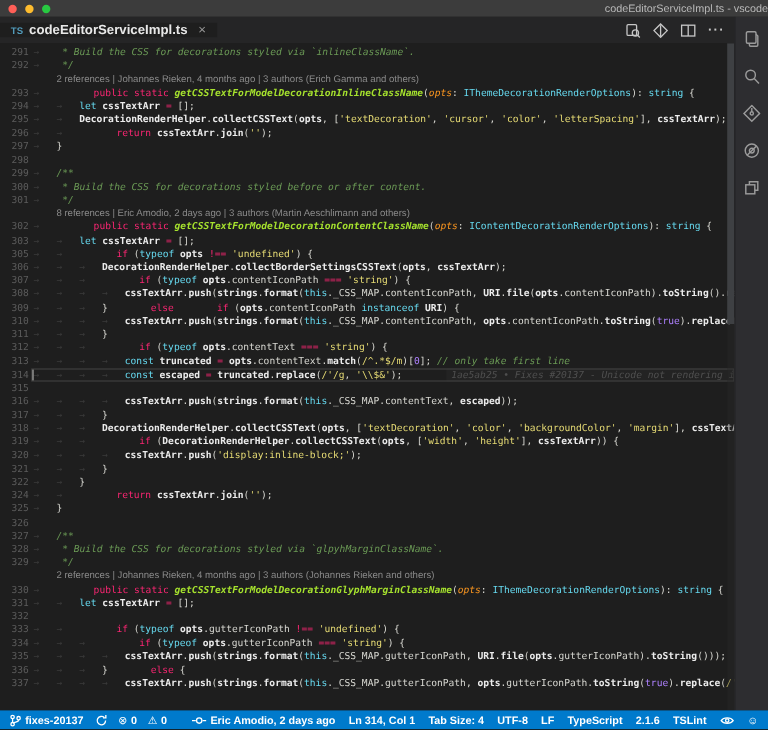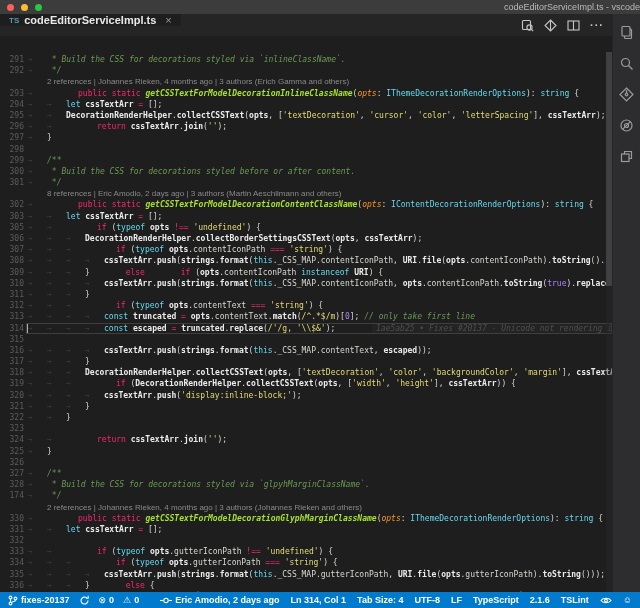--- a/index.html
+++ b/index.html
@@ -20,31 +20,31 @@
   .traffic span{width:7px;height:7px;border-radius:50%;display:block;}
   .t-red{background:var(--traffic-red,#ff5f57);} .t-yellow{background:var(--traffic-yellow,#febc2e);} .t-green{background:var(--traffic-green,#28c841);}
   .win-title{font-size:9px;color:#b9b9b9;}
   
   .main{position:absolute;left:0;top:14px;width:612px;bottom:16px;display:flex;flex-direction:column;}
   .activitybar{position:absolute;right:0;top:14px;width:28px;bottom:16px;background:var(--activitybar);
                border-left:1px solid #252526;display:flex;flex-direction:column;align-items:center;padding-top:8px;gap:11px;}
   .ab-icon{width:20px;height:20px;display:flex;align-items:center;justify-content:center;cursor:pointer;}
   .ab-icon svg{stroke:var(--icon);fill:none;stroke-width:1.2;}
   
-  .tabbar{height:22px;background:var(--tabbar);display:flex;align-items:flex-start;position:relative;}
+  .tabbar{height:22px;background:var(--tabbar);display:flex;align-items:center;position:relative;}
   .tab{background:var(--tab-active);display:flex;align-items:center;padding:0 9px;gap:5px;max-width:230px;}
   .tab-badge{color:var(--accent-ts);font-size:8px;font-weight:bold;}
   .tab-label{color:#e8e8e8;font-size:11px;font-weight:bold;white-space:nowrap;}
   .tab-close{color:#9a9a9a;font-size:11px;margin-left:4px;}
   .tab-actions{position:absolute;right:8px;top:0;height:22px;display:flex;align-items:center;gap:10px;}
   .tab-actions .ta{color:#c6c6c6;display:flex;align-items:center;}
   .tab-actions svg{stroke:#c6c6c6;fill:none;stroke-width:1.1;}
   .ta-more{font-size:11px;font-weight:bold;letter-spacing:1px;color:#c6c6c6;line-height:10px;}
   
-  .editor{flex:1;position:relative;background:var(--editor-bg);overflow:hidden;margin-top:16px;}
+  .editor{flex:1;position:relative;background:var(--editor-bg);overflow:hidden;}
   .rows{position:absolute;left:0;top:2px;right:0;}
   .row{position:relative;height:11.2px;line-height:11.2px;white-space:pre;display:flex;
        font-family:"DejaVu Sans Mono",monospace;font-size:8px;color:var(--plain);}
   .ln{display:inline-block;width:24px;text-align:right;color:var(--linenum);flex:none;
       font-size:8px;margin-right:4px;}
   .codeline{flex:none;white-space:pre;}
   .ws{display:inline-block;width:19px;color:#3b3b3b;}
   .lens{font-family:"Liberation Sans",sans-serif;color:var(--lens);font-size:8px;}
   .c{color:var(--comment);font-style:italic;}
   .k{color:var(--kw);padding-left:31px;} .o{color:var(--kw);}
@@ -144,27 +144,26 @@
           <div class="row"><span class="ln">313</span><span class="codeline"><span class="ws">→</span><span class="ws">→</span><span class="ws">→</span><span class="ws">→</span><span class="t">const</span><span class="p"> </span><span class="m">truncated</span><span class="p"> </span><span class="o">=</span><span class="p"> </span><span class="m">opts</span><span class="p">.contentText.</span><span class="m">match</span><span class="p">(</span><span class="s">/^.*$/m</span><span class="p">)[</span><span class="n">0</span><span class="p">]; </span><span class="c">// only take first line</span></span></div>
           <div class="row cur"><span class="ln">314</span><span class="codeline"><span class="ws">→</span><span class="ws">→</span><span class="ws">→</span><span class="ws">→</span><span class="t">const</span><span class="p"> </span><span class="m">escaped</span><span class="p"> </span><span class="o">=</span><span class="p"> </span><span class="m">truncated</span><span class="p">.</span><span class="m">replace</span><span class="p">(</span><span class="s">/'/g</span><span class="p">, </span><span class="s">'\\$&amp;'</span><span class="p">);</span></span><span class="cursor"></span><span class="blame">1ae5ab25 • Fixes #20137 - Unicode not rendering in deco</span></div>
           <div class="row"><span class="ln">315</span><span class="codeline"></span></div>
           <div class="row"><span class="ln">316</span><span class="codeline"><span class="ws">→</span><span class="ws">→</span><span class="ws">→</span><span class="ws">→</span><span class="m">cssTextArr</span><span class="p">.</span><span class="m">push</span><span class="p">(</span><span class="m">strings</span><span class="p">.</span><span class="m">format</span><span class="p">(</span><span class="t">this</span><span class="p">._CSS_MAP.contentText, </span><span class="m">escaped</span><span class="p">));</span></span></div>
           <div class="row"><span class="ln">317</span><span class="codeline"><span class="ws">→</span><span class="ws">→</span><span class="ws">→</span><span class="p">}</span></span></div>
           <div class="row"><span class="ln">318</span><span class="codeline"><span class="ws">→</span><span class="ws">→</span><span class="ws">→</span><span class="m">DecorationRenderHelper</span><span class="p">.</span><span class="m">collectCSSText</span><span class="p">(</span><span class="m">opts</span><span class="p">, [</span><span class="s">'textDecoration'</span><span class="p">, </span><span class="s">'color'</span><span class="p">, </span><span class="s">'backgroundColor'</span><span class="p">, </span><span class="s">'margin'</span><span class="p">], </span><span class="m">cssTextArr</span></span></div>
           <div class="row"><span class="ln">319</span><span class="codeline"><span class="ws">→</span><span class="ws">→</span><span class="ws">→</span><span class="k">if</span><span class="p"> (</span><span class="m">DecorationRenderHelper</span><span class="p">.</span><span class="m">collectCSSText</span><span class="p">(</span><span class="m">opts</span><span class="p">, [</span><span class="s">'width'</span><span class="p">, </span><span class="s">'height'</span><span class="p">], </span><span class="m">cssTextArr</span><span class="p">)) {</span></span></div>
           <div class="row"><span class="ln">320</span><span class="codeline"><span class="ws">→</span><span class="ws">→</span><span class="ws">→</span><span class="ws">→</span><span class="m">cssTextArr</span><span class="p">.</span><span class="m">push</span><span class="p">(</span><span class="s">'display:inline-block;'</span><span class="p">);</span></span></div>
           <div class="row"><span class="ln">321</span><span class="codeline"><span class="ws">→</span><span class="ws">→</span><span class="ws">→</span><span class="p">}</span></span></div>
           <div class="row"><span class="ln">322</span><span class="codeline"><span class="ws">→</span><span class="ws">→</span><span class="p">}</span></span></div>
-          <div class="row"><span class="ln">323</span><span class="codeline"></span></div>
           <div class="row"><span class="ln">324</span><span class="codeline"><span class="ws">→</span><span class="ws">→</span><span class="k">return</span><span class="p"> </span><span class="m">cssTextArr</span><span class="p">.</span><span class="m">join</span><span class="p">(</span><span class="s">''</span><span class="p">);</span></span></div>
           <div class="row"><span class="ln">325</span><span class="codeline"><span class="ws">→</span><span class="p">}</span></span></div>
           <div class="row"><span class="ln">326</span><span class="codeline"></span></div>
           <div class="row"><span class="ln">327</span><span class="codeline"><span class="ws">→</span><span class="c">/**</span></span></div>
           <div class="row"><span class="ln">328</span><span class="codeline"><span class="ws">→</span><span class="c"> * Build the CSS for decorations styled via `glpyhMarginClassName`.</span></span></div>
-          <div class="row"><span class="ln">174</span><span class="codeline"><span class="ws">→</span><span class="c"> */</span></span></div>
+          <div class="row"><span class="ln">329</span><span class="codeline"><span class="ws">→</span><span class="c"> */</span></span></div>
           <div class="row"><span class="ln"></span><span class="codeline lens" style="padding-left: 19px;">2 references | Johannes Rieken, 4 months ago | 3 authors (Johannes Rieken and others)</span></div>
           <div class="row"><span class="ln">330</span><span class="codeline"><span class="ws">→</span><span class="k">public static </span><span class="f">getCSSTextForModelDecorationGlyphMarginClassName</span><span class="p">(</span><span class="a">opts</span><span class="p">: </span><span class="t">IThemeDecorationRenderOptions</span><span class="p">): </span><span class="t">string</span><span class="p"> {</span></span></div>
           <div class="row"><span class="ln">331</span><span class="codeline"><span class="ws">→</span><span class="ws">→</span><span class="t">let</span><span class="p"> </span><span class="m">cssTextArr</span><span class="p"> </span><span class="o">=</span><span class="p"> [];</span></span></div>
           <div class="row"><span class="ln">332</span><span class="codeline"></span></div>
           <div class="row"><span class="ln">333</span><span class="codeline"><span class="ws">→</span><span class="ws">→</span><span class="k">if</span><span class="p"> (</span><span class="t">typeof</span><span class="p"> </span><span class="m">opts</span><span class="p">.gutterIconPath </span><span class="o">!==</span><span class="p"> </span><span class="s">'undefined'</span><span class="p">) {</span></span></div>
           <div class="row"><span class="ln">334</span><span class="codeline"><span class="ws">→</span><span class="ws">→</span><span class="ws">→</span><span class="k">if</span><span class="p"> (</span><span class="t">typeof</span><span class="p"> </span><span class="m">opts</span><span class="p">.gutterIconPath </span><span class="o">===</span><span class="p"> </span><span class="s">'string'</span><span class="p">) {</span></span></div>
           <div class="row"><span class="ln">335</span><span class="codeline"><span class="ws">→</span><span class="ws">→</span><span class="ws">→</span><span class="ws">→</span><span class="m">cssTextArr</span><span class="p">.</span><span class="m">push</span><span class="p">(</span><span class="m">strings</span><span class="p">.</span><span class="m">format</span><span class="p">(</span><span class="t">this</span><span class="p">._CSS_MAP.gutterIconPath, </span><span class="m">URI</span><span class="p">.</span><span class="m">file</span><span class="p">(</span><span class="m">opts</span><span class="p">.gutterIconPath).</span><span class="m">toString</span><span class="p">()));</span></span></div>
           <div class="row"><span class="ln">336</span><span class="codeline"><span class="ws">→</span><span class="ws">→</span><span class="ws">→</span><span class="p">} </span><span class="k">else</span><span class="p"> {</span></span></div>
           <div class="row"><span class="ln">337</span><span class="codeline"><span class="ws">→</span><span class="ws">→</span><span class="ws">→</span><span class="ws">→</span><span class="m">cssTextArr</span><span class="p">.</span><span class="m">push</span><span class="p">(</span><span class="m">strings</span><span class="p">.</span><span class="m">format</span><span class="p">(</span><span class="t">this</span><span class="p">._CSS_MAP.gutterIconPath, </span><span class="m">opts</span><span class="p">.gutterIconPath.</span><span class="m">toString</span><span class="p">(</span><span class="n">true</span><span class="p">).</span><span class="m">replace</span><span class="p">(</span><span class="s">/'/g</span></span></div>
         </div>

